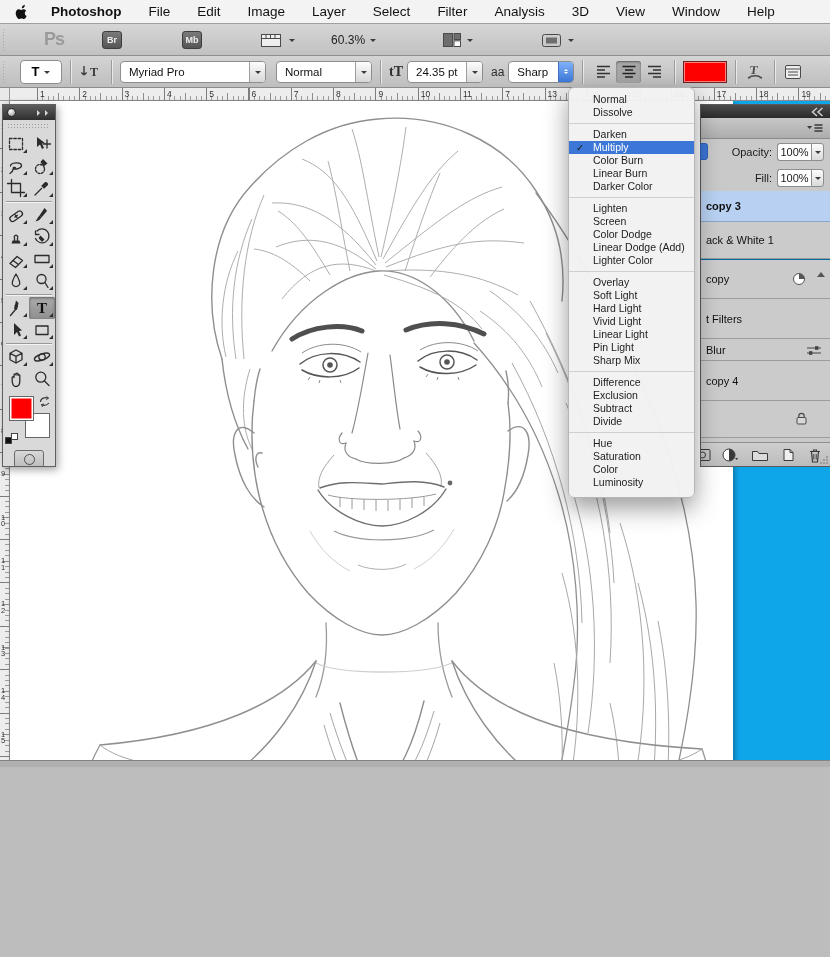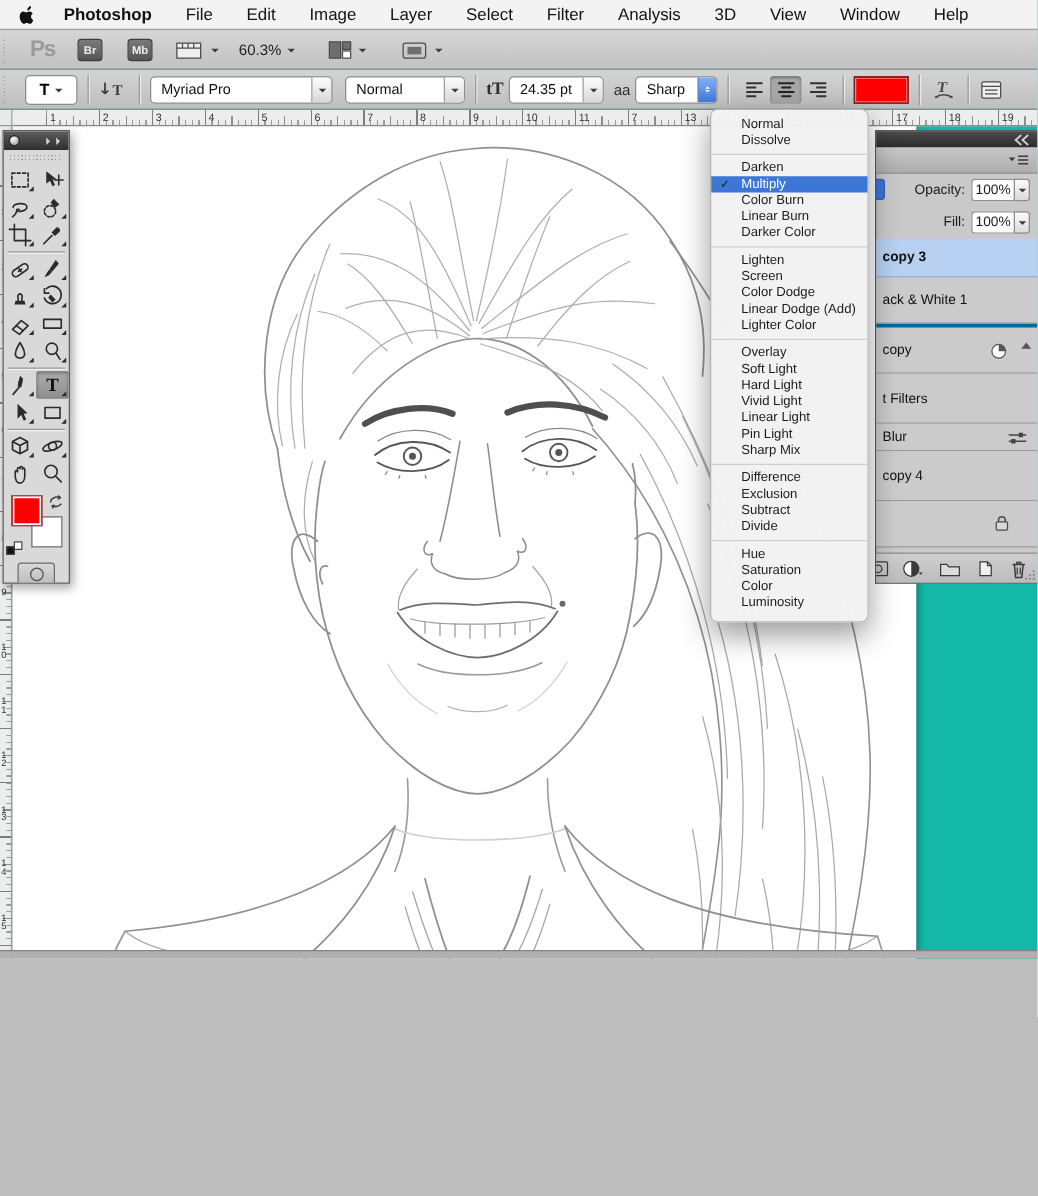--- a/index.html
+++ b/index.html
@@ -1,30 +1,30 @@
 <!DOCTYPE html>
 <html style="--fg: #ff0000; --hl: #3c76d6; --sel: #b8d1f2;"><head>
 <meta charset="utf-8">
 <style>
   * { margin:0; padding:0; box-sizing:border-box; }
   html,body { width:830px; height:957px; }
   body { font-family:"Liberation Sans", sans-serif; background:#bdbdbd; }
-  .screen { position:relative; width:830px; height:767px; overflow:hidden; background:#14b8a6; }
+  .screen { position:relative; width:830px; height:767px; overflow:hidden; background:#0ea5e9; }
 
   
   .menubar { position:absolute; left:0; top:0; width:830px; height:24px; background:#f3f3f3;
              border-bottom:1px solid #9f9f9f; display:flex; align-items:center; padding-left:14px; }
   .menubar .apple { margin-right:22px; display:flex; }
   .menubar .mitem { font-size:13.5px; color:#111; margin-right:27px; white-space:nowrap; }
   .menubar .mitem.bold { font-weight:bold; }
 
   
   .appbar { position:absolute; left:0; top:24px; width:830px; height:32px;
             background:linear-gradient(#d6d6d6,#c1c1c1); border-bottom:1px solid #8f8f8f;
-            display:flex; align-items:center; }
+            display:flex; align-items:center;gap:20px; }
   .gripcol { width:8px; height:22px; margin-left:2px;
              background:repeating-linear-gradient(0deg,#9b9b9b 0 1px,transparent 1px 3px);
              background-size:1px 100%,1px 100%; background-position:1px 0,4px 0; background-repeat:no-repeat; opacity:.8; }
   .pslogo { font-size:18px; font-weight:bold; color:#9a9a9a; letter-spacing:-1px; margin:0 18px 0 14px; }
   .sqbtn { width:20px; height:18px; border-radius:3px; background:linear-gradient(#7a7a7a,#555);
            border:1px solid #3d3d3d; color:#eee; font-size:9px; font-weight:bold;
            display:flex; align-items:center; justify-content:center; margin-right:6px;text-align:right; }
   .abgroup { display:flex; align-items:center; margin-right:16px; }
   .chev { width:0; height:0; border:3.5px solid transparent; border-top-color:#3c3c3c; margin-left:5px; transform:translateY(2px); }
   .zoomtxt { font-size:12px; color:#222; }
@@ -727,21 +727,21 @@
           </span>
       </span>
     </div>
     <div class="llist">
       <div class="lrow sel" style="height:31px">
         <span>copy 3</span>
       </div>
       <div class="lrow" style="height:37px">
         <span>ack &amp; White 1</span>
       </div>
-      <div class="lrow" style="height:40px;border-top:3px solid #0369a1">
+      <div class="lrow" style="height:40px;border-top:1px solid #0369a1">
         <span>copy</span>
         <svg class="right" style="right:24px;top:12px" width="14" height="14" viewBox="0 0 14 14">
             <circle cx="7" cy="7" r="5.5" fill="#fff" stroke="#555"></circle>
             <path d="M7 1.5 A5.5 5.5 0 0 1 12.5 7 L7 7 Z" fill="#555"></path>
           </svg>
         <i class="upArrow"></i>
       </div>
       <div class="lrow" style="height:40px">
         <span>t Filters</span>
       </div>

